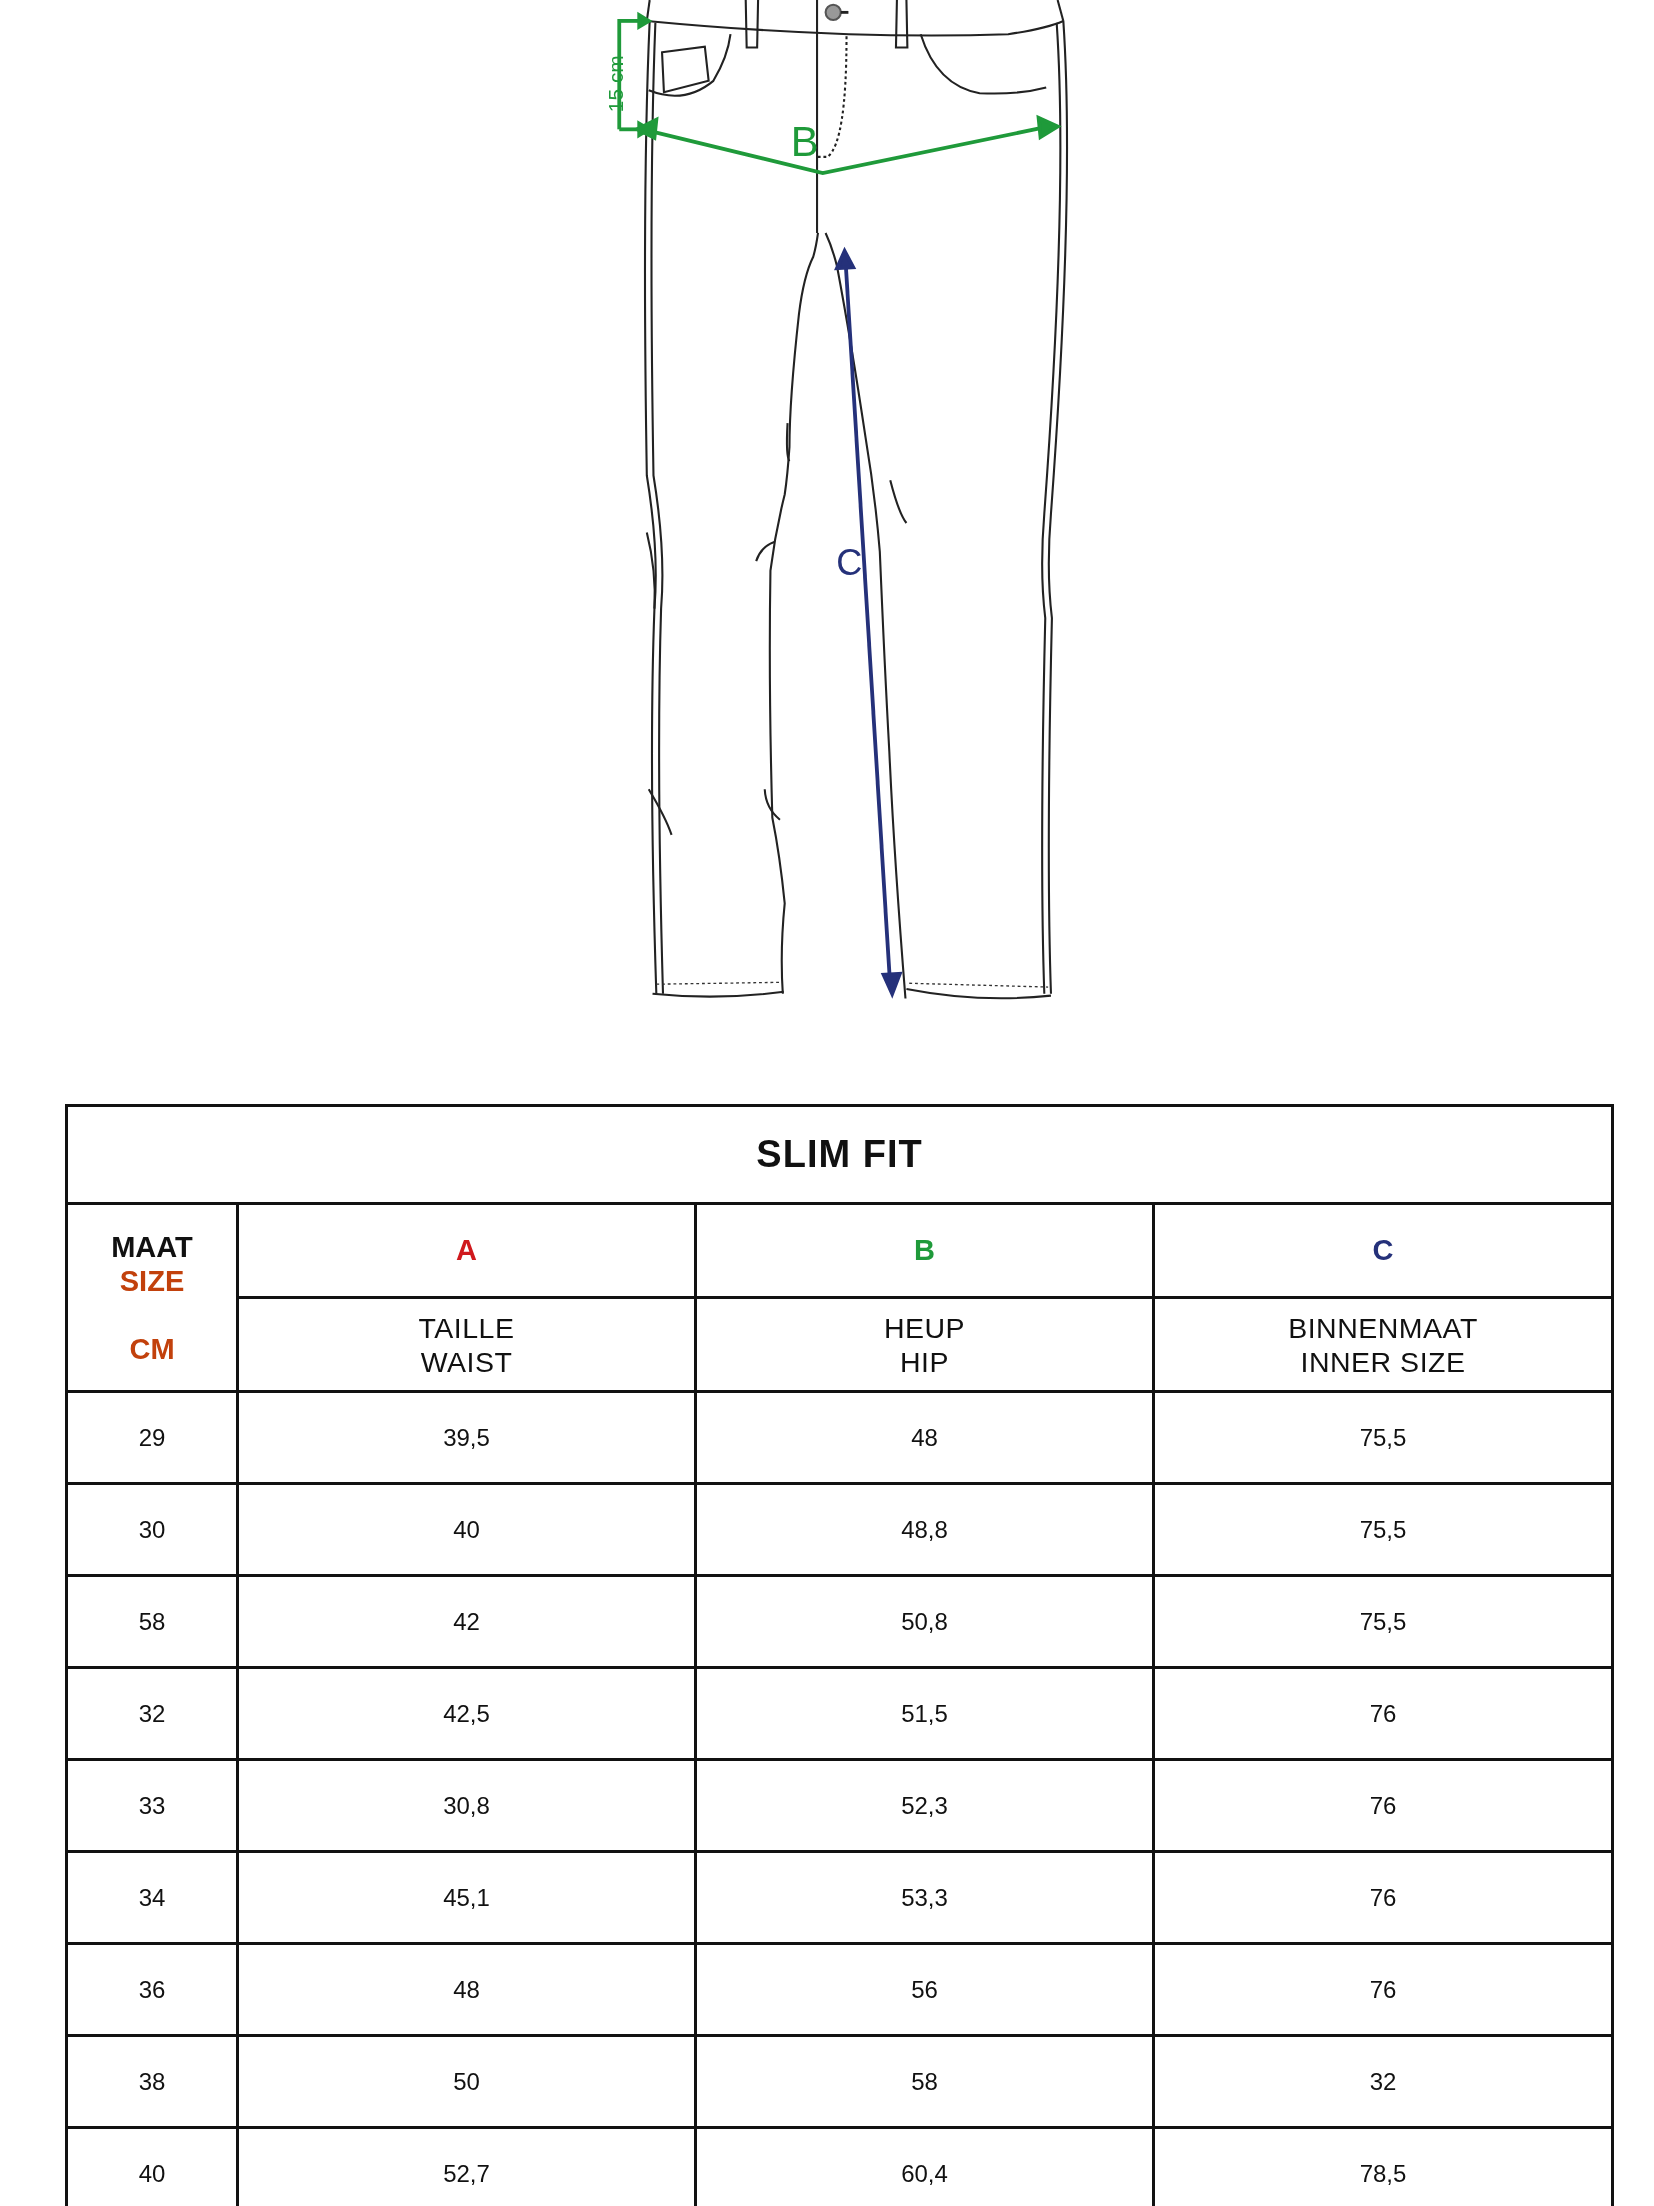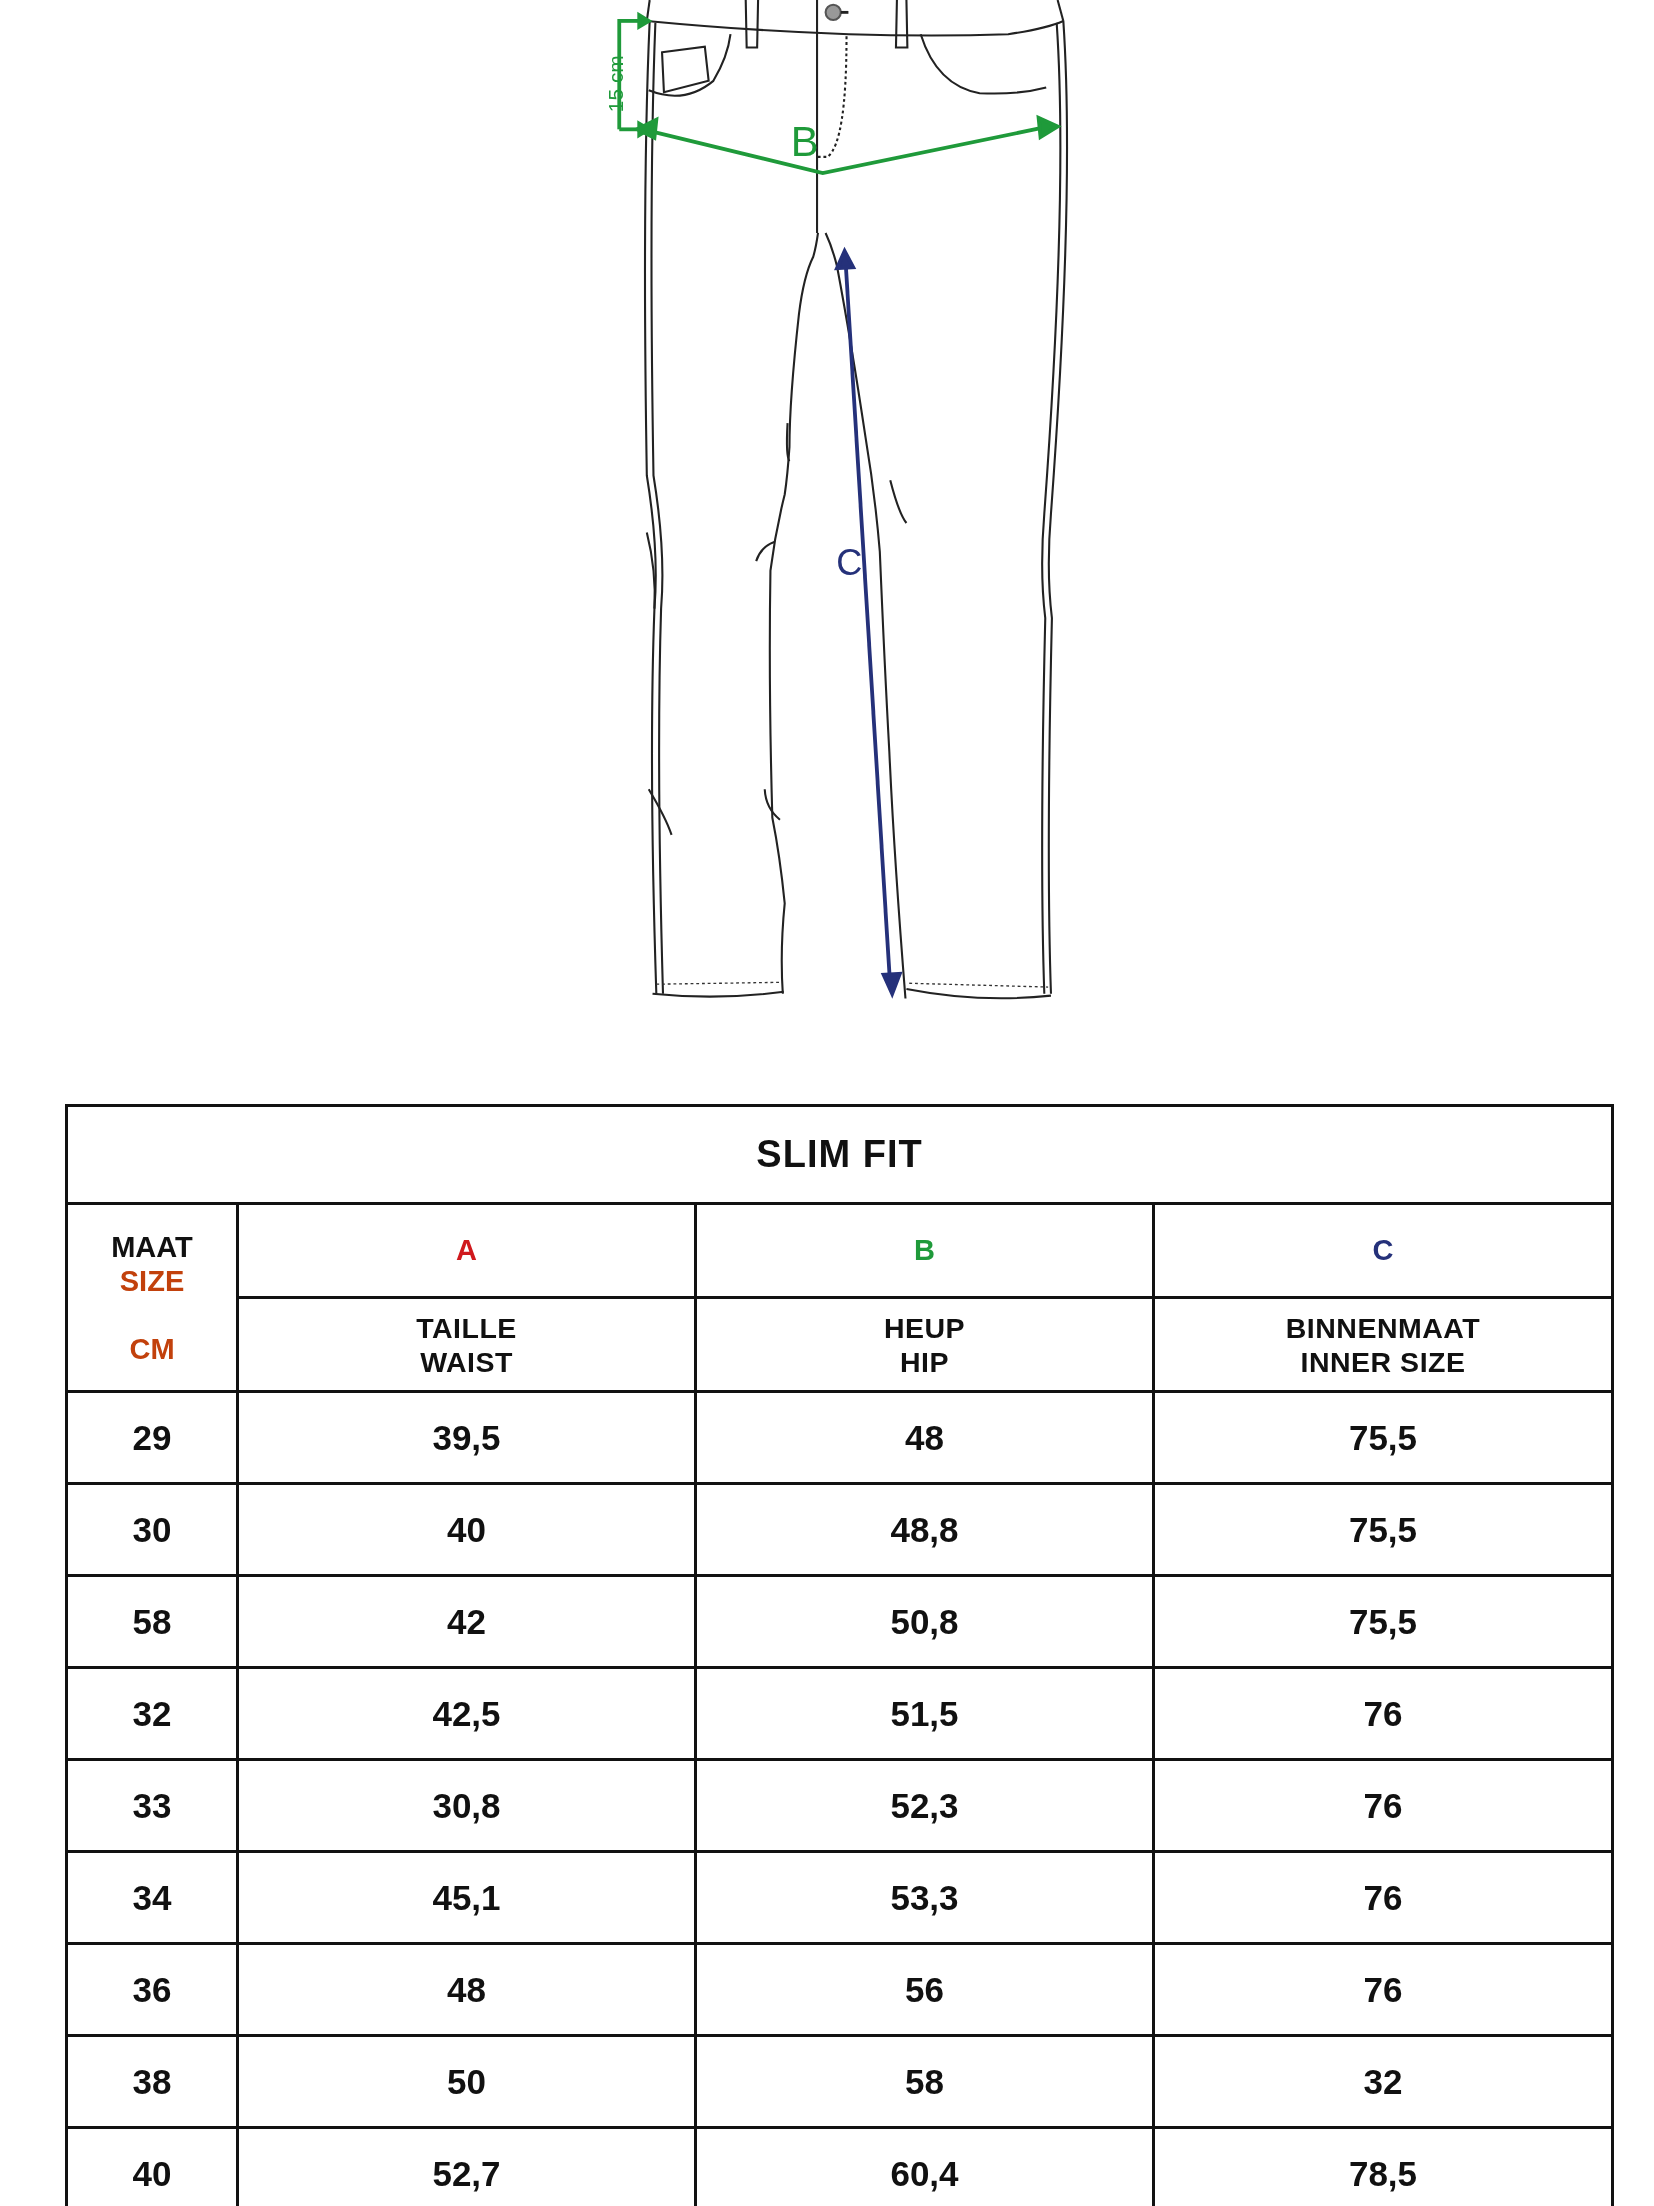--- a/index.html
+++ b/index.html
@@ -6,27 +6,27 @@
   body { width: 1655px; height: 2207px; position: relative; overflow: hidden;
          font-family: "Liberation Sans", "DejaVu Sans", sans-serif; color: #111; }
 
   .drawing { position: absolute; left: 0; top: 0; width: 1655px; height: 1027px; }
   .drawing svg { width: 1655px; height: 1027px; display: block; }
   .lbl { font-family: "Liberation Sans", sans-serif; }
 
   .size-table { position: absolute; left: 65px; top: 1056px; width: 1547px;
                 border-collapse: collapse; table-layout: fixed; margin-top: 48px; }
   .size-table td, .size-table th { border: 3.8px solid #111; text-align: center;
-                vertical-align: middle; padding: 0; font-weight: bold; }
+                vertical-align: middle; padding: 0; font-weight: normal; }
   .title-row th { height: 95px; font-size: 38px; letter-spacing: 1px; font-weight: 600; }
   .letter-row th { height: 91px; font-size: 29px; font-weight: 600; }
   .sub-row th { height: 91px; font-size: 28.5px; line-height: 34px; letter-spacing: 0.5px; }
   .size-head { font-size: 28.5px; line-height: 34px; }
   .size-head .muted { color: #c2410c; }
-  .size-table tbody td { height: 89px; font-size: 35px; }
+  .size-table tbody td { height: 89px; font-size: 24px; }
   .c-a { color: #d0191d; }
   .c-b { color: #1f9a3a; }
   .c-c { color: #25317a; }
   .stack span { display: block; }
 </style>
 </head>
 <body>
 
 <div class="drawing">
   <svg viewBox="0 0 1740 1080" xmlns="http://www.w3.org/2000/svg">

